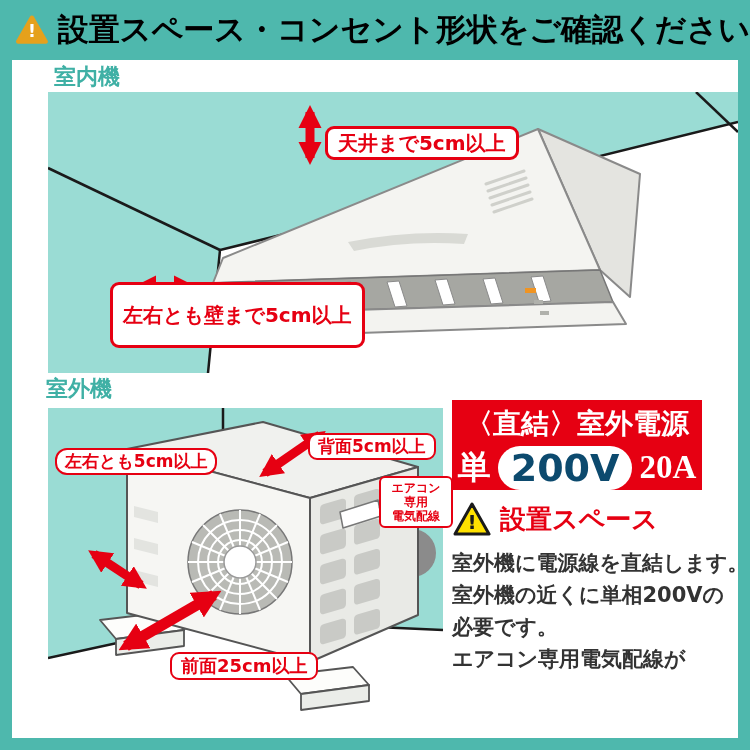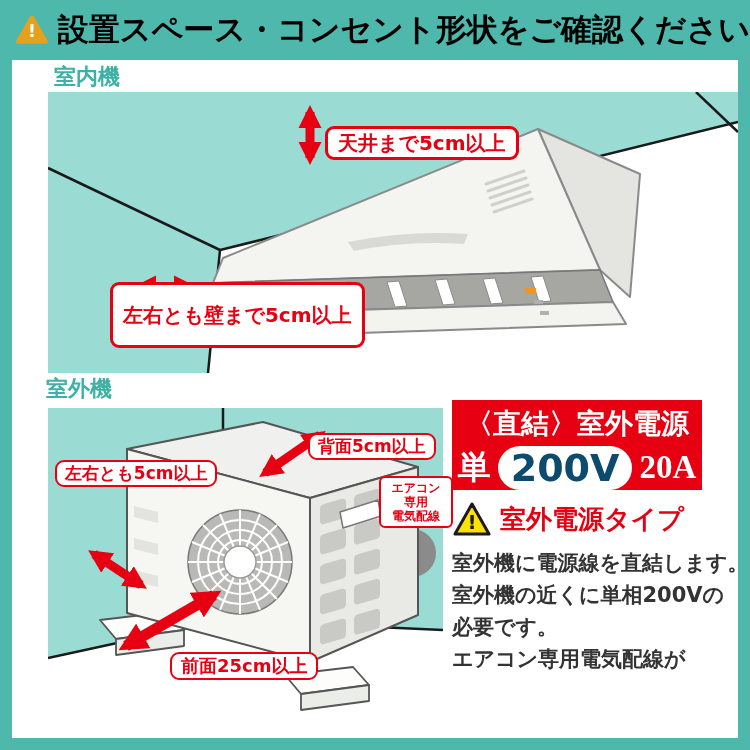--- a/index.html
+++ b/index.html
@@ -28,21 +28,21 @@
   
   .illus{position:absolute;z-index:1;}
   
   .callout{
     position:absolute;background:#ffffff;border:3px solid #e60012;border-radius:9px;
     color:#e60012;font-weight:bold;white-space:nowrap;z-index:3;line-height:1.1;
   }
   .co-ceiling{left:325px;top:126px;font-size:20px;padding:3px 10px;}
   .co-walls{left:110px;top:238px;font-size:20px;padding:19px 10px;margin-top:44px;}
   .co-back{left:308px;top:433px;font-size:17px;padding:2px 8px;border-width:2.5px;}
-  .co-sides{left:55px;top:460px;font-size:17px;padding:2px 8px;border-width:2.5px;}
+  .co-sides{left:55px;top:448px;font-size:17px;padding:2px 8px;border-width:2.5px;border-radius:12px;}
   .co-front{left:170px;top:652px;font-size:18px;padding:2px 9px;border-width:2.5px;}
   .co-wiring{
     left:379px;top:476px;width:74px;font-size:12px;padding:3px 2px;border-width:2px;border-radius:6px;
     text-align:center;line-height:1.18;white-space:normal;
   }
   
   .power-panel{position:absolute;left:452px;top:400px;width:286px;z-index:3;}
   .power-header{width:250px;height:90px;background:#e60012;color:#ffffff;text-align:center;}
   .power-title{font-size:28px;font-weight:bold;padding-top:5px;white-space:nowrap;}
   .power-spec{display:flex;align-items:center;justify-content:center;gap:7px;margin-top:2px;}
@@ -226,21 +226,21 @@
         <span class="power-phase">単</span>
         <span class="volt-badge">200V</span>
         <span class="power-amp">20A</span>
       </div>
     </div>
     <div class="power-type-row">
       <svg width="40" height="36" viewBox="0 0 40 36">
         <path d="M20 3 L37 33 L3 33 Z" fill="#ffe100" stroke="#1a1a1a" stroke-width="3" stroke-linejoin="round"></path>
         <text x="20" y="28" text-anchor="middle" font-size="20" font-weight="bold" fill="#1a1a1a">!</text>
       </svg>
-      <span class="power-type-heading">室外電源タイプ</span>
+      <span class="power-type-heading">設置スペース</span>
     </div>
     <div class="power-desc">
       <div>室外機に電源線を直結します。</div>
       <div>室外機の近くに単相200Vの</div>
       <div>必要です。</div>
       <div>エアコン専用電気配線が</div>
     </div>
   </div>
 
 </div>

